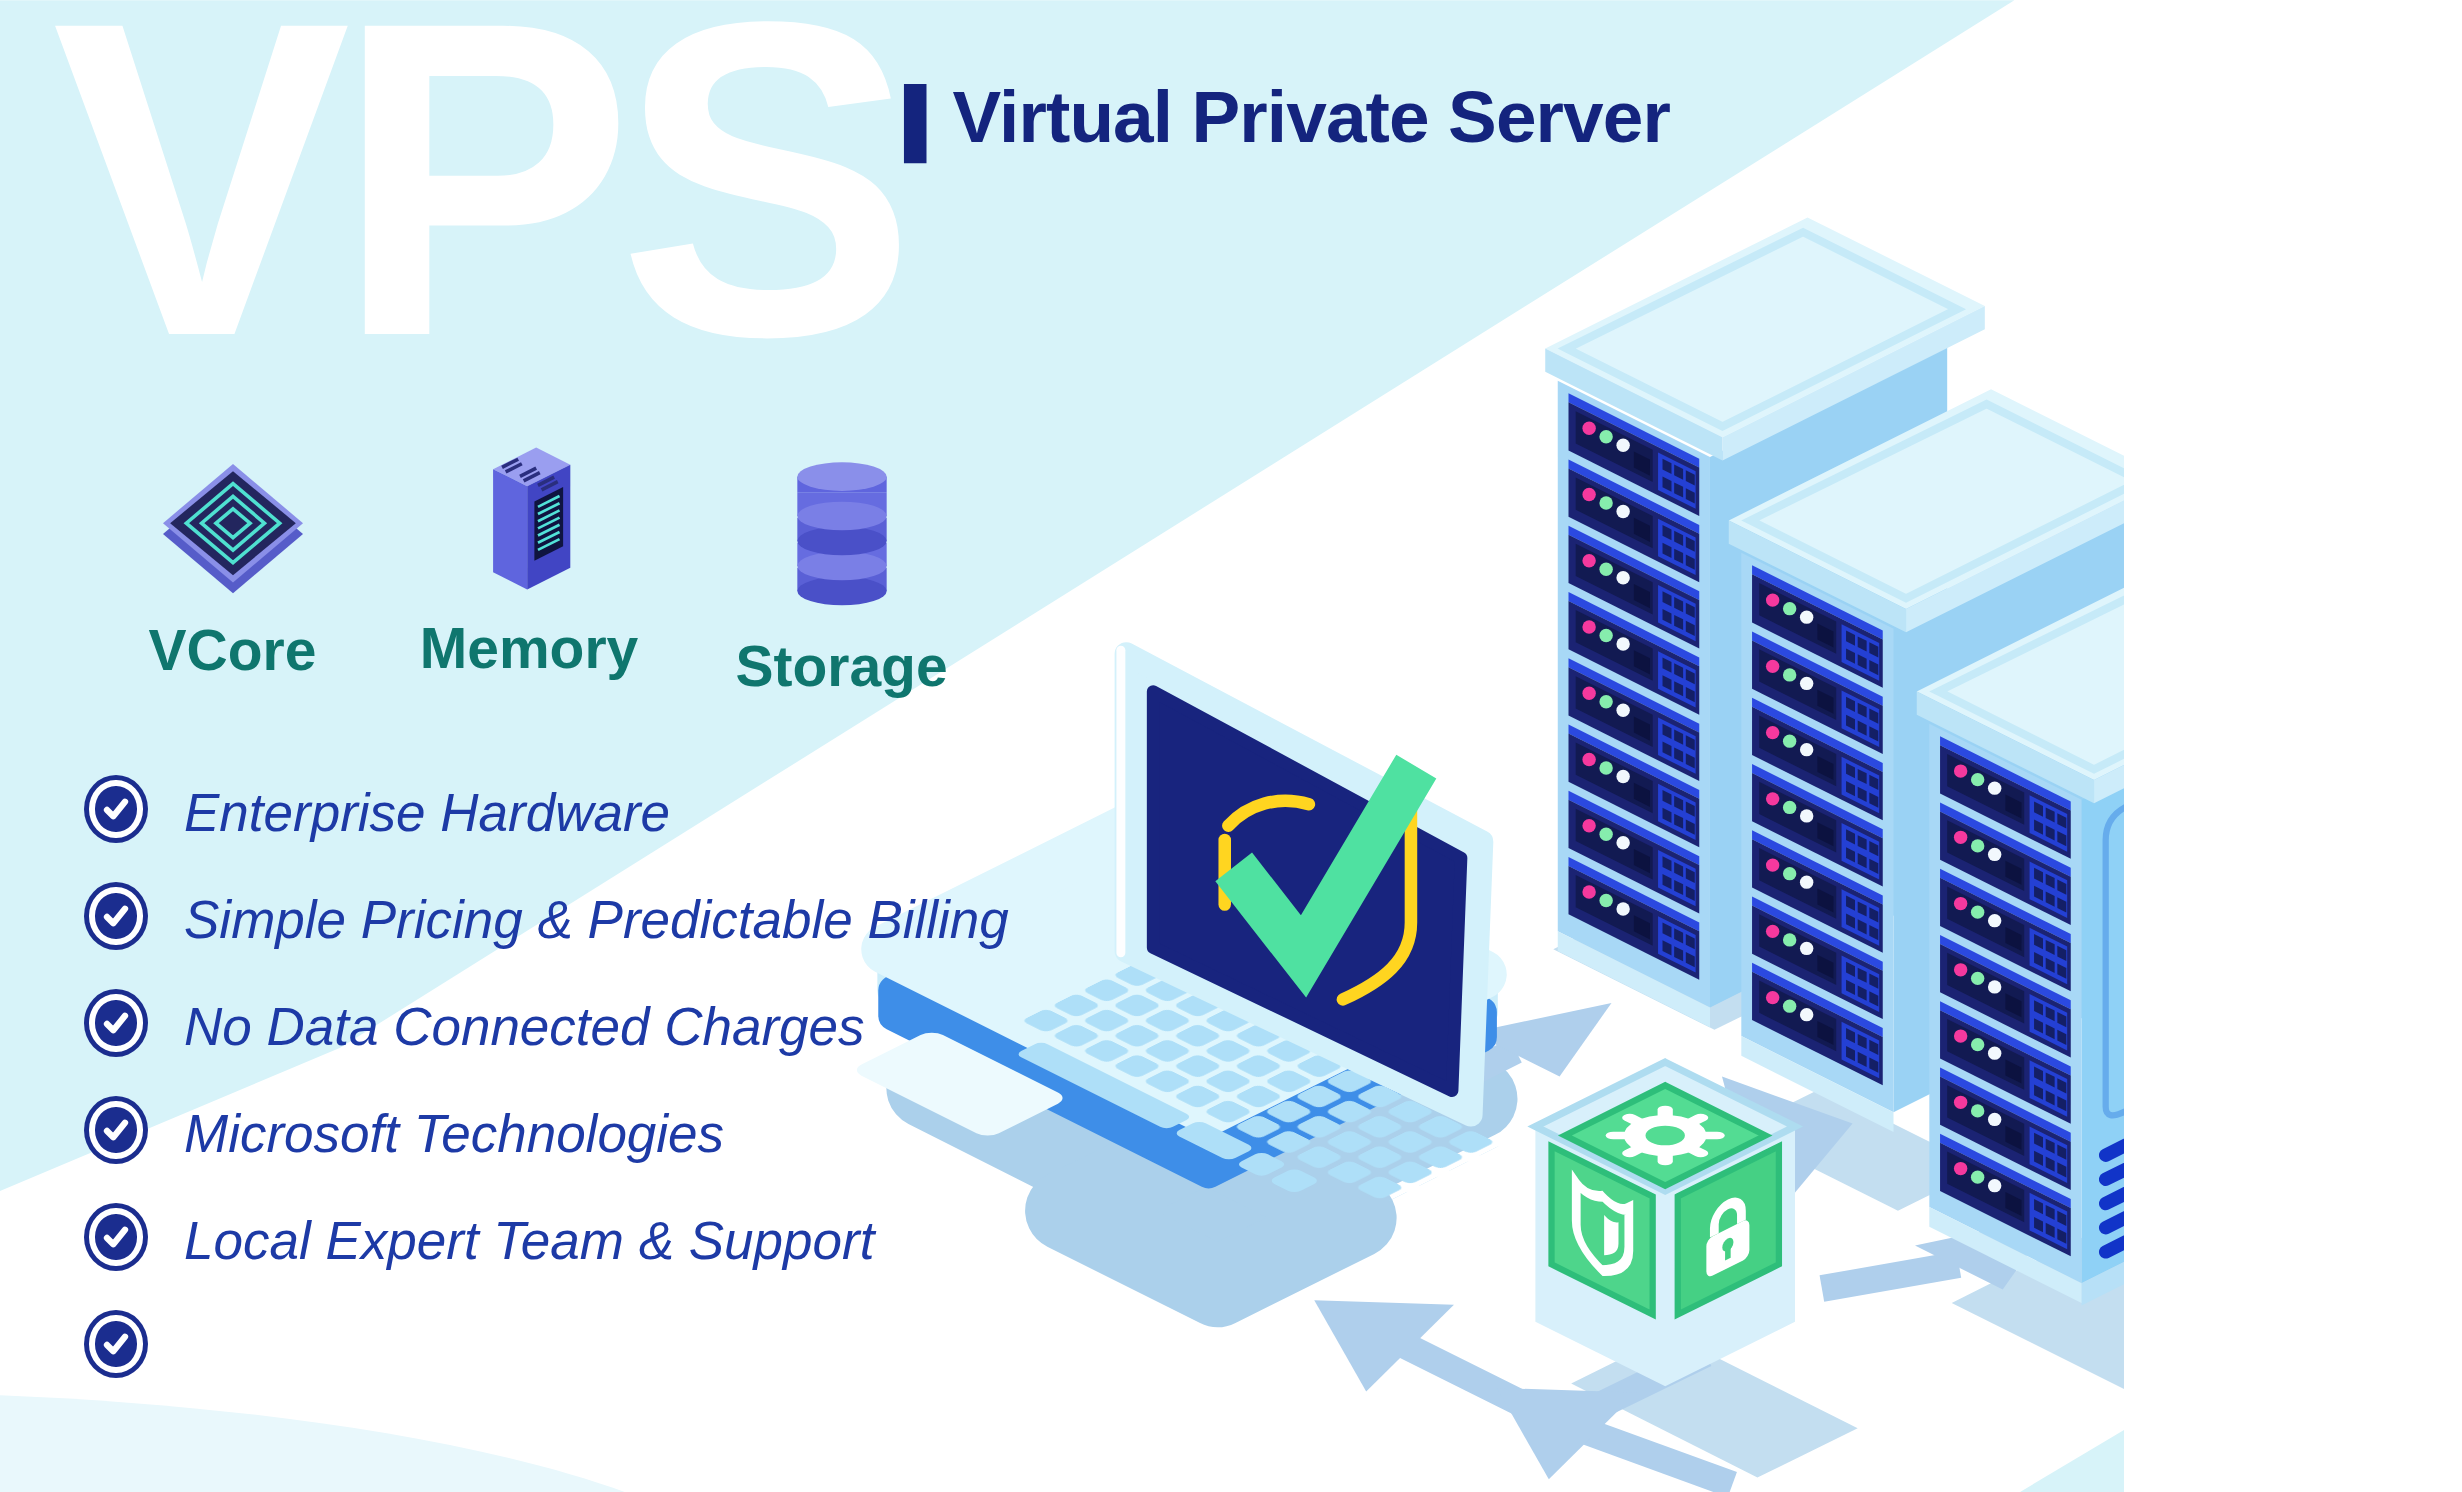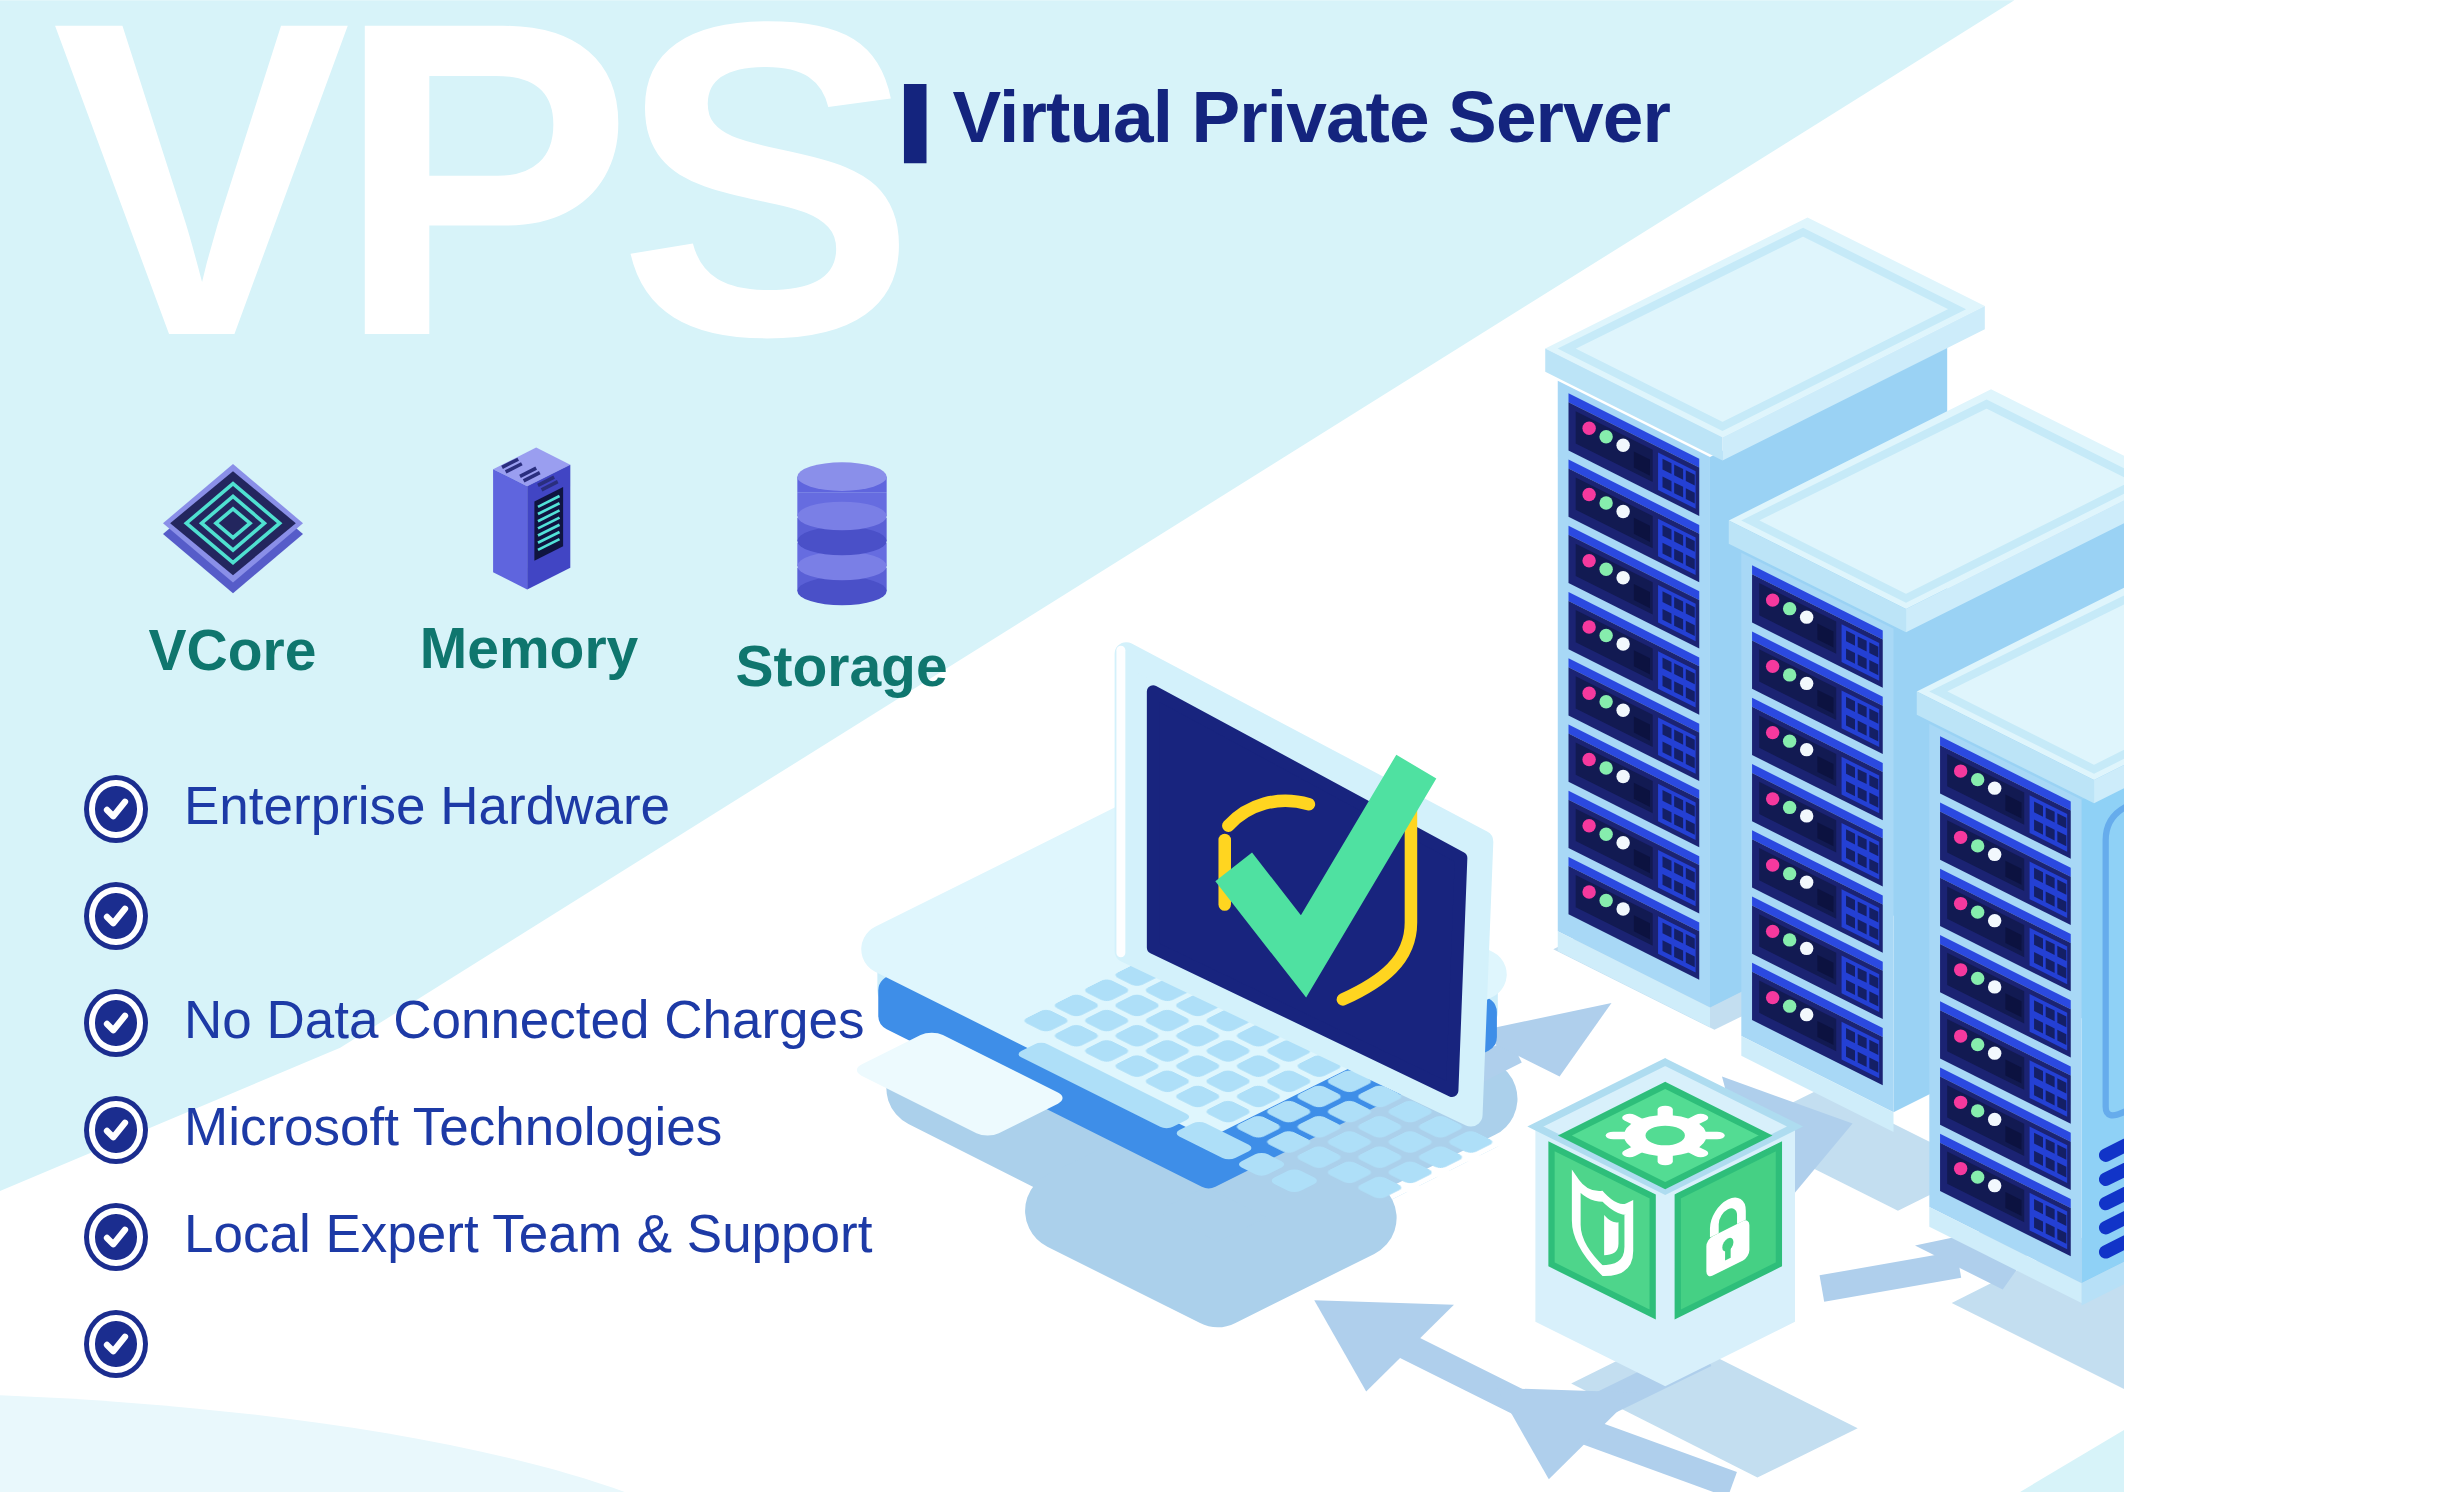--- a/index.html
+++ b/index.html
@@ -25,21 +25,21 @@
   .specs{position:absolute;left:0;top:0;z-index:2;}
   .spec{position:absolute;text-align:center;}
   .spec .icon{display:block;margin:0 auto;}
   .spec .lbl{display:block;margin-top:12.5px;font-size:57px;font-weight:bold;color:#0f766e;}
   .spec.s0{left:125px;top:446px;width:215px;}
   .spec.s1{left:417px;top:435px;width:224px;text-align:center;}
   .spec.s2{left:707px;top:453px;width:269px;}
   .features{
     position:absolute;left:84px;top:775px;z-index:2;list-style:none;margin:0;padding:0;
   }
-  .feature{display:flex;align-items:flex-start;height:68px;margin-bottom:39px;}
+  .feature{display:flex;align-items:flex-end;height:68px;margin-bottom:39px;font-style:italic;}
   .badge{
     position:relative;flex:0 0 auto;width:64px;height:68px;border-radius:50%;
     background:#1B2D8F;margin-right:36px;
   }
   .badge .ring{
     position:absolute;inset:5.4px;border:6.3px solid #ffffff;border-radius:50%;
     background:#1B2D8F;display:flex;align-items:center;justify-content:center;
   }
   .feature .txt{font-size:53px;color:#1D3AA6;white-space:nowrap;}
 </style>
@@ -312,20 +312,21 @@
       <span class="txt">Enterprise Hardware</span>
     </li>
     <li class="feature">
       <span class="badge">
           <span class="ring">
         <svg width="36" height="36" viewBox="0 0 40 40">
           <polyline points="10,21 17,28 30,12" fill="none" stroke="#ffffff" stroke-width="7" stroke-linecap="round" stroke-linejoin="round"></polyline>
         </svg>
           </span>
         </span>
+      <span class="txt">Simple Pricing &amp; Predictable Billing</span>
     </li>
     <li class="feature">
       <span class="badge">
           <span class="ring">
         <svg width="36" height="36" viewBox="0 0 40 40">
           <polyline points="10,21 17,28 30,12" fill="none" stroke="#ffffff" stroke-width="7" stroke-linecap="round" stroke-linejoin="round"></polyline>
         </svg>
           </span>
         </span>
       <span class="txt">No Data Connected Charges</span>

